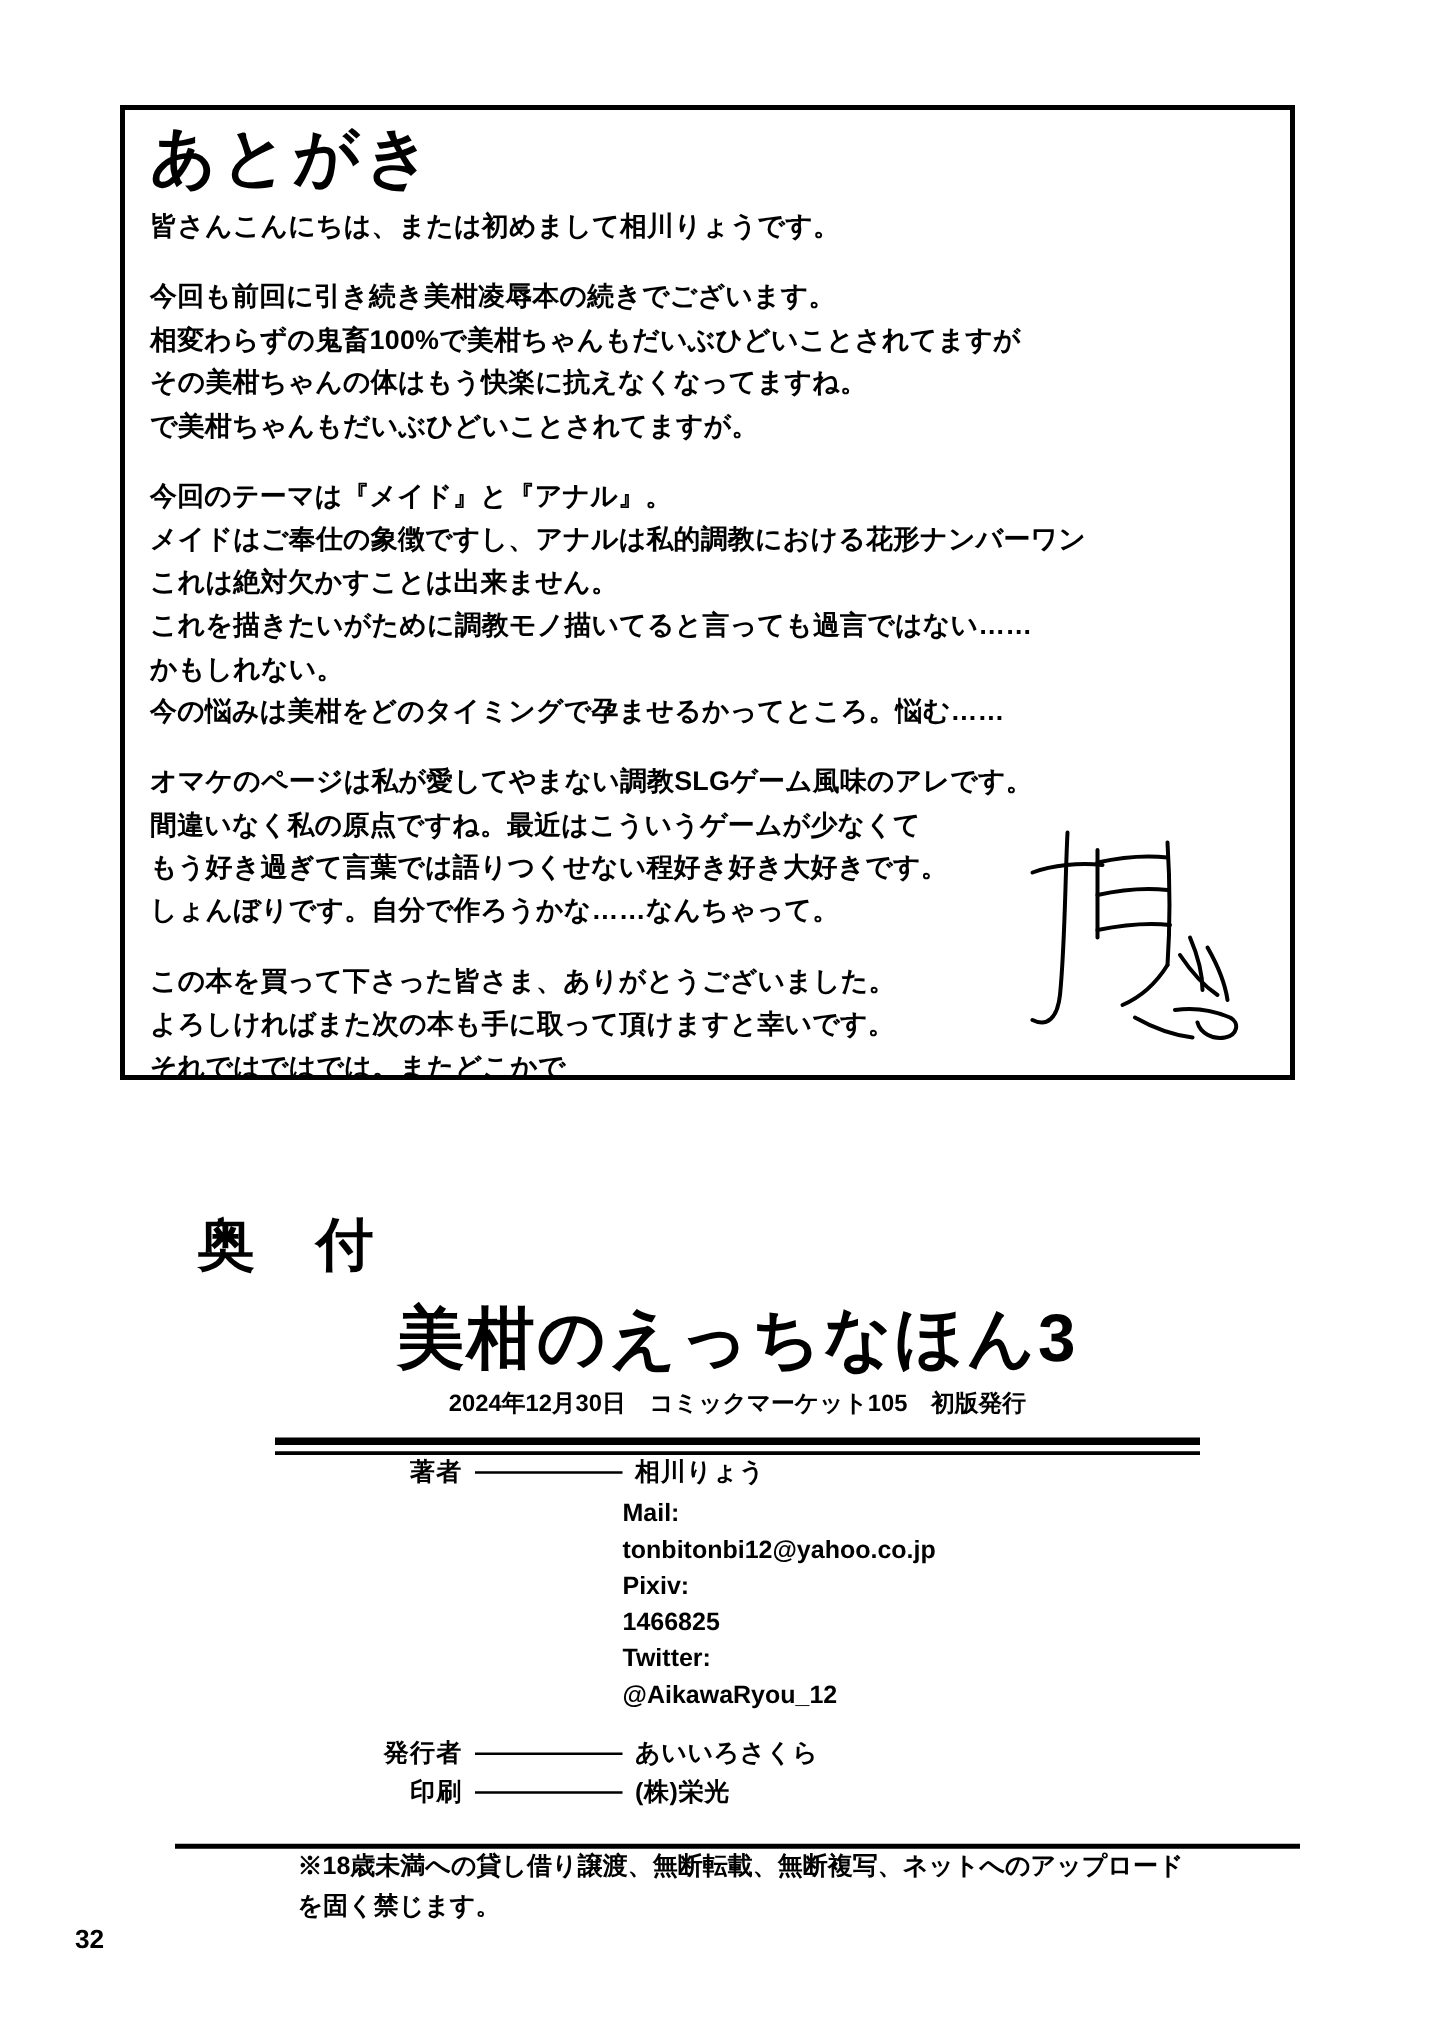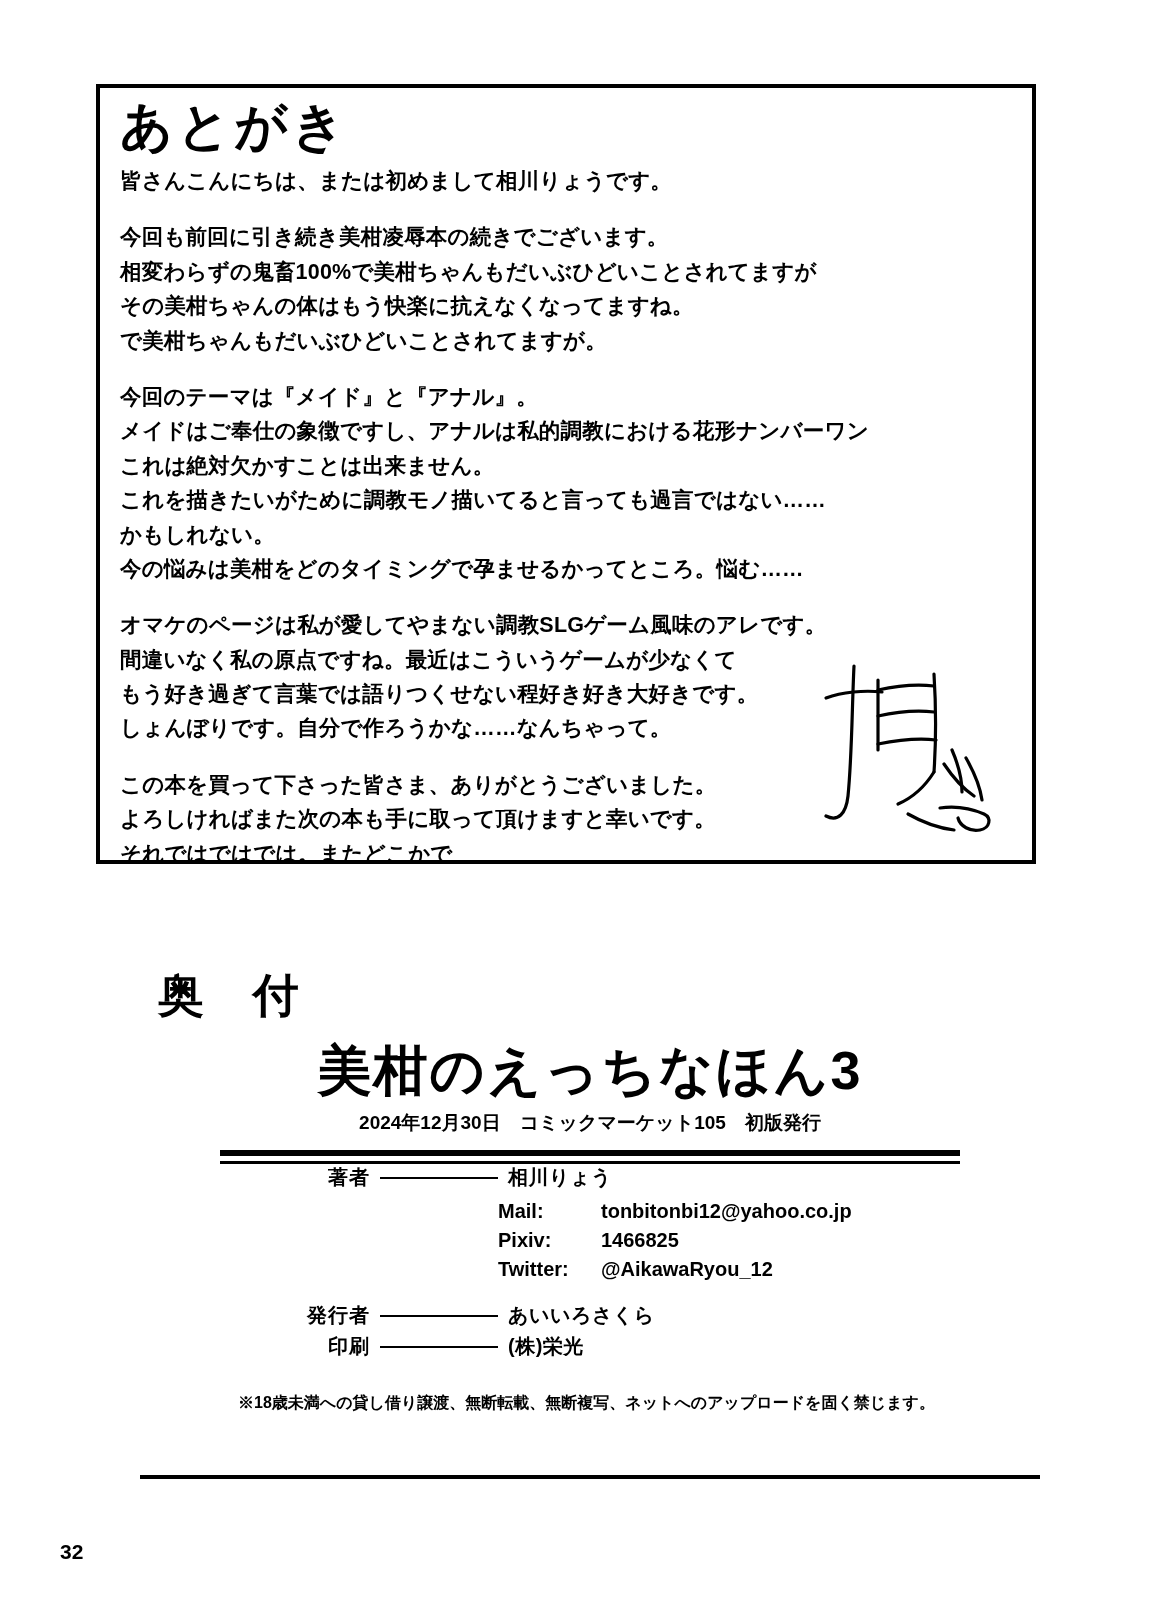--- a/index.html
+++ b/index.html
@@ -135,31 +135,32 @@
     letter-spacing: 0.5px;
   }
   .contact-lines {
     margin: 6px 0 18px 278px;
     font-size: 20px;
     font-weight: bold;
     line-height: 1.45;
   }
   .contact-line {
     display: flex;
+    flex-direction: column;
   }
   .contact-key {
     width: 103px;
     flex: 0 0 auto;
   }
   .contact-val { flex: 1 1 auto; }
 
   .notices {
     margin: 30px auto 0 auto;
     width: 740px;
-    font-size: 16px;
+    font-size: 20px;
     font-weight: bold;
     line-height: 1.6;
     text-align: left;
     padding-left: 18px;
     box-sizing: border-box;
   }
   .bottom-rule {
     position: absolute;
     left: 140px;
     top: 1475px;

